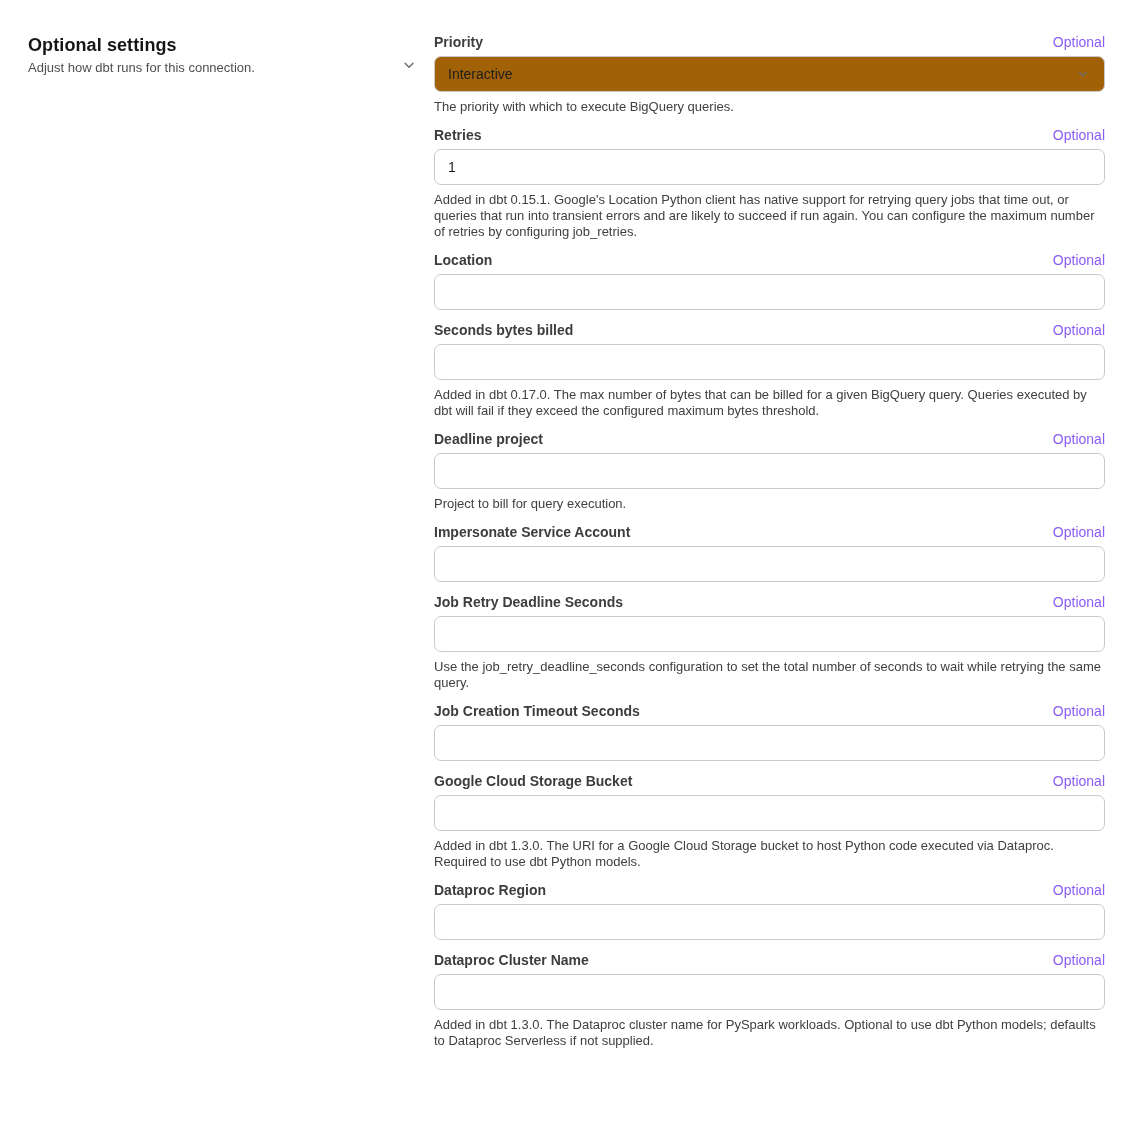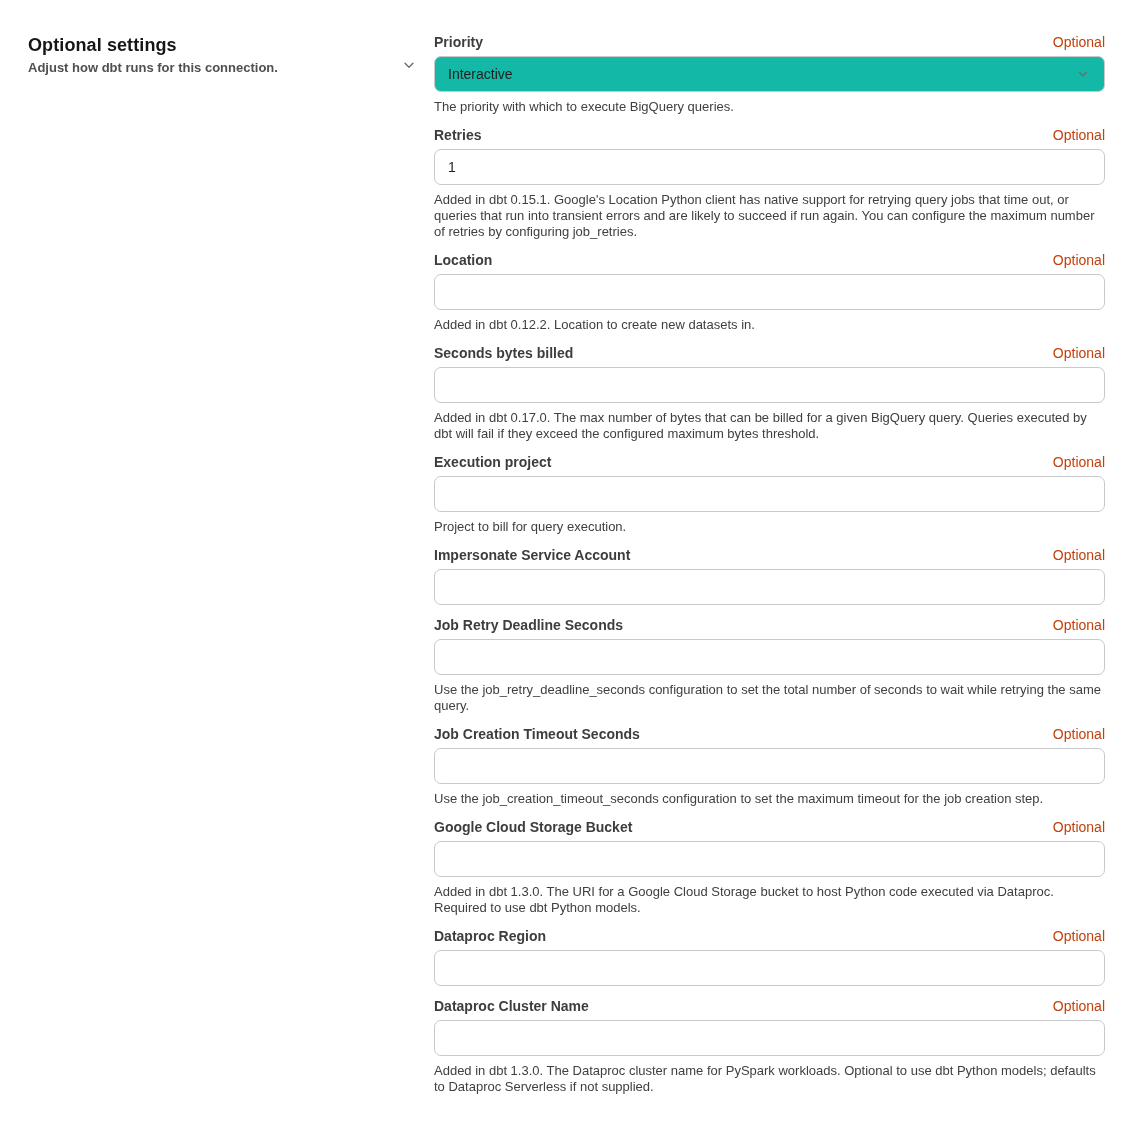--- a/index.html
+++ b/index.html
@@ -27,21 +27,20 @@
     font-weight: 700;
     color: #161616;
     letter-spacing: 0.1px;
     line-height: 22px;
   }
   .section-subtitle {
     font-size: 13px;
     color: #4f4f4f;
     margin-top: 4px;
     line-height: 16px;
-    font-weight: bold;
   }
   .collapse-btn {
     background: none;
     border: none;
     padding: 4px;
     margin-top: 8px;
     cursor: pointer;
     color: #6b6b6b;
     line-height: 0;
   }
@@ -57,21 +56,21 @@
   }
   .field-label {
     font-size: 14px;
     font-weight: 600;
     color: #3d3d3d;
     line-height: 16px;
   }
   .optional-badge {
     font-size: 14px;
     font-weight: 400;
-    color: #c2410c;
+    color: #8b5cf6;
     line-height: 16px;
   }
   .text-input {
     width: 100%;
     height: 36px;
     border: 1px solid #c9c9c9;
     border-radius: 7px;
     padding: 0 13px;
     font-family: "Liberation Sans", sans-serif;
     font-size: 14px;
@@ -81,21 +80,21 @@
     display: block;
   }
   .select-box {
     width: 100%;
     height: 36px;
     border: 1px solid #c9c9c9;
     border-radius: 7px;
     padding: 0 13px;
     font-size: 14px;
     color: #1f1f1f;
-    background: #14b8a6;
+    background: #a16207;
     display: flex;
     align-items: center;
     justify-content: space-between;
     cursor: pointer;
   }
   .select-box .chev { color: #6b6b6b; line-height: 0; margin-right: 2px; }
   .helper-text {
     margin-top: 7px;
     font-size: 13px;
     color: #404040;
@@ -144,35 +143,34 @@
     <input type="text" class="text-input" value="1" style="">
     <div class="helper-text">Added in dbt 0.15.1. Google's Location Python client has native support for retrying query jobs that time out, or queries that run into transient errors and are likely to succeed if run again. You can configure the maximum number of retries by configuring job_retries.</div>
   </div>
 
   <div class="field">
     <div class="field-head">
       <label class="field-label">Location</label>
       <span class="optional-badge">Optional</span>
     </div>
     <input type="text" class="text-input" value="" style="">
-    <div class="helper-text">Added in dbt 0.12.2. Location to create new datasets in.</div>
   </div>
 
   <div class="field">
     <div class="field-head">
       <label class="field-label">Seconds bytes billed</label>
       <span class="optional-badge">Optional</span>
     </div>
     <input type="text" class="text-input" value="" style="">
     <div class="helper-text">Added in dbt 0.17.0. The max number of bytes that can be billed for a given BigQuery query. Queries executed by dbt will fail if they exceed the configured maximum bytes threshold.</div>
   </div>
 
   <div class="field">
     <div class="field-head">
-      <label class="field-label">Execution project</label>
+      <label class="field-label">Deadline project</label>
       <span class="optional-badge">Optional</span>
     </div>
     <input type="text" class="text-input" value="" style="">
     <div class="helper-text">Project to bill for query execution.</div>
   </div>
 
   <div class="field">
     <div class="field-head">
       <label class="field-label">Impersonate Service Account</label>
       <span class="optional-badge">Optional</span>
@@ -189,21 +187,20 @@
     <input type="text" class="text-input" value="" style="">
     <div class="helper-text">Use the job_retry_deadline_seconds configuration to set the total number of seconds to wait while retrying the same query.</div>
   </div>
 
   <div class="field">
     <div class="field-head">
       <label class="field-label">Job Creation Timeout Seconds</label>
       <span class="optional-badge">Optional</span>
     </div>
     <input type="text" class="text-input" value="" style="">
-    <div class="helper-text">Use the job_creation_timeout_seconds configuration to set the maximum timeout for the job creation step.</div>
   </div>
 
   <div class="field">
     <div class="field-head">
       <label class="field-label">Google Cloud Storage Bucket</label>
       <span class="optional-badge">Optional</span>
     </div>
     <input type="text" class="text-input" value="" style="">
     <div class="helper-text">Added in dbt 1.3.0. The URI for a Google Cloud Storage bucket to host Python code executed via Dataproc. Required to use dbt Python models.</div>
   </div>

